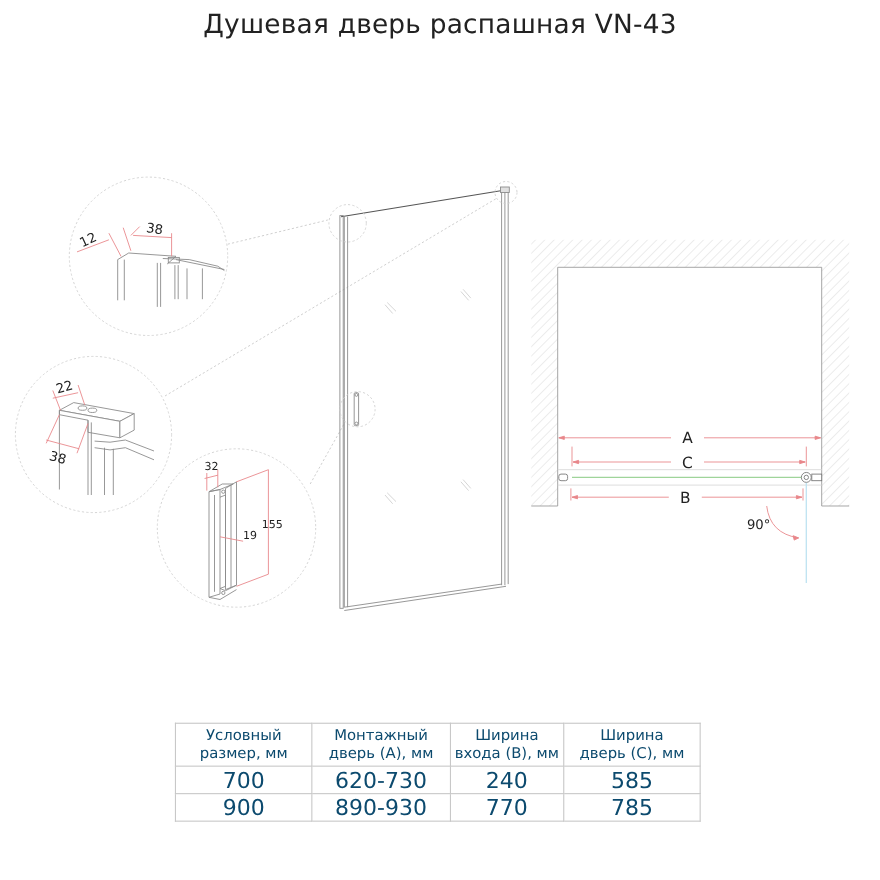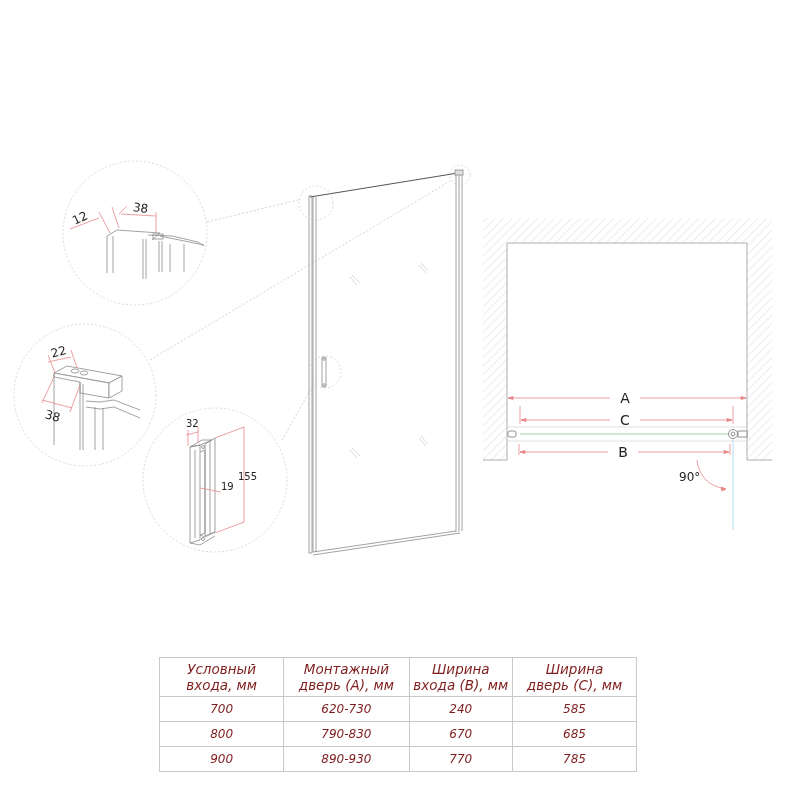--- a/index.html
+++ b/index.html
@@ -3,31 +3,32 @@
   <meta charset="utf-8">
   <style>
     html, body { margin: 0; padding: 0; background: #ffffff; }
     body { width: 800px; height: 800px; position: relative; overflow: hidden;
            font-family: "DejaVu Sans", "Liberation Sans", sans-serif; color: #1a1a1a; }
     .title { position: absolute; left: 0; top: 6px; width: 800px; text-align: center;
              font-size: 24px; line-height: 32px; font-weight: normal; color: #222; letter-spacing: 0.2px; }
     .drawing { position: absolute; left: 0; top: 0; width: 800px; height: 640px; }
     .dim-text { font-family: "DejaVu Sans", "Liberation Sans", sans-serif; fill: #222; }
     table.spec { position: absolute; left: 159px; top: 657px; width: 478px;
-                 border-collapse: collapse; font-size: 13.5px; color: #7f1d1d; font-style: italic; }
+                 border-collapse: collapse; font-size: 13.5px; color: #0c4a6e; }
     table.spec th, table.spec td { border: 1px solid #c8c8c8; text-align: center; padding: 0; }
     table.spec th { font-weight: normal; height: 38px; line-height: 16px; font-size: 13.5px; }
-    table.spec td { height: 24px; font-size: 12px; }
+    table.spec td { height: 24px; font-size: 20px; }
     table.spec tr > :first-child { border-left: 1px solid #c8c8c8; }
     .c1 { width: 124px; } .c2 { width: 125px; } .c3 { width: 103px; } .c4 { width: 124px; }
   </style>
 </head>
 <body>
 
 <div class="title">
+  <div>Душевая дверь распашная VN-43</div>
 </div>
 
 <svg class="drawing" viewBox="0 0 800 640" xmlns="http://www.w3.org/2000/svg">
   <defs>
     <pattern id="hatch" patternUnits="userSpaceOnUse" width="6" height="6" patternTransform="rotate(45)">
       <line x1="0" y1="0" x2="0" y2="6" stroke="#dcdcdc" stroke-width="1"></line>
     </pattern>
   </defs>
 
   <g stroke="#c8c8c8" stroke-width="0.8" stroke-dasharray="2,2" fill="none">
@@ -211,21 +212,21 @@
     <text class="dim-text" x="623" y="457" font-size="14" text-anchor="middle">B</text>
     <text class="dim-text" x="679" y="481" font-size="12">90°</text>
   </g>
 </svg>
 
 <table class="spec">
   <thead>
     <tr>
       <th class="c1">
         <div>Условный</div>
-        <div>входа, мм</div>
+        <div>размер, мм</div>
       </th>
       <th class="c2">
         <div>Монтажный</div>
         <div>дверь (А), мм</div>
       </th>
       <th class="c3">
         <div>Ширина</div>
         <div>входа (В), мм</div>
       </th>
       <th class="c4">
@@ -235,25 +236,19 @@
     </tr>
   </thead>
   <tbody>
     <tr>
       <td>700</td>
       <td>620-730</td>
       <td>240</td>
       <td>585</td>
     </tr>
     <tr>
-      <td>800</td>
-      <td>790-830</td>
-      <td>670</td>
-      <td>685</td>
-    </tr>
-    <tr>
       <td>900</td>
       <td>890-930</td>
       <td>770</td>
       <td>785</td>
     </tr>
   </tbody>
 </table>
 
 </body></html>

